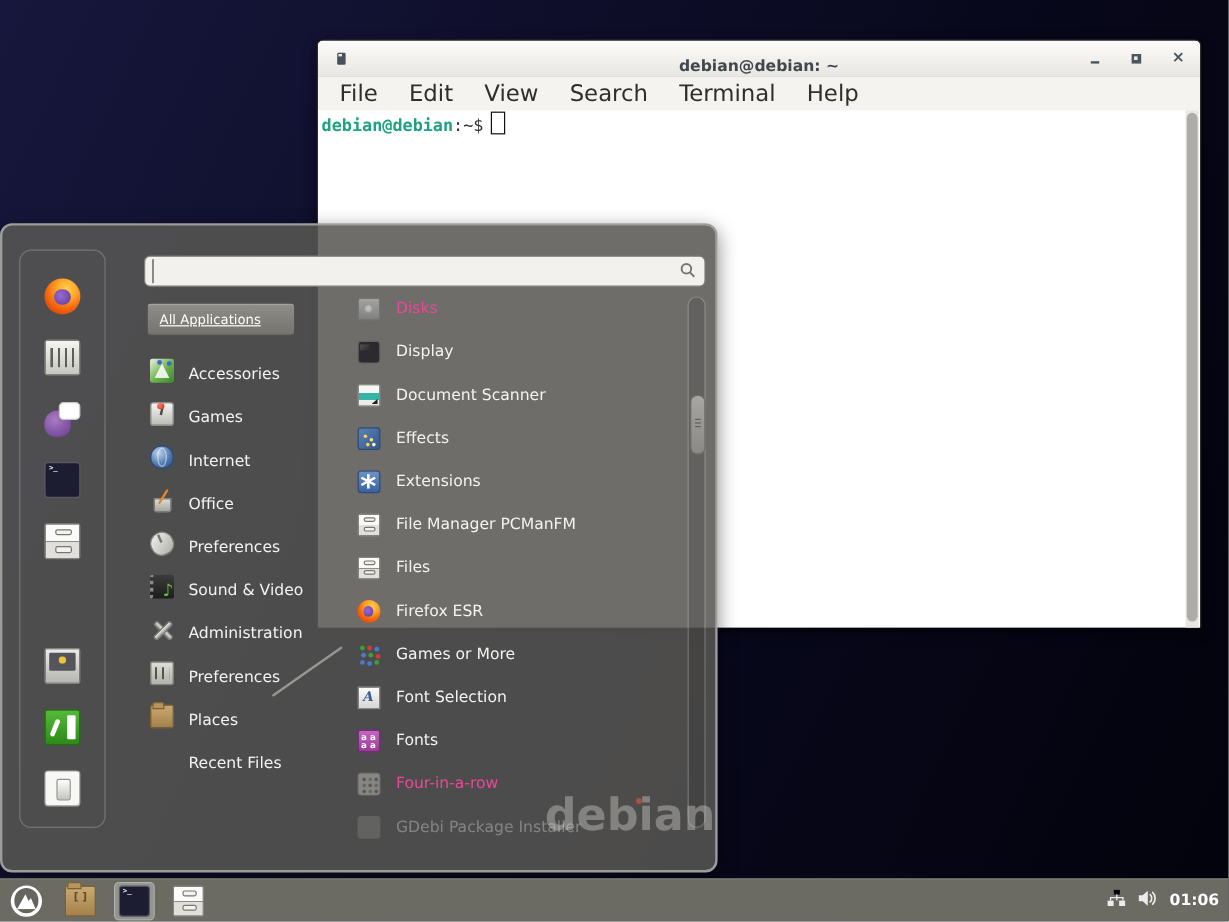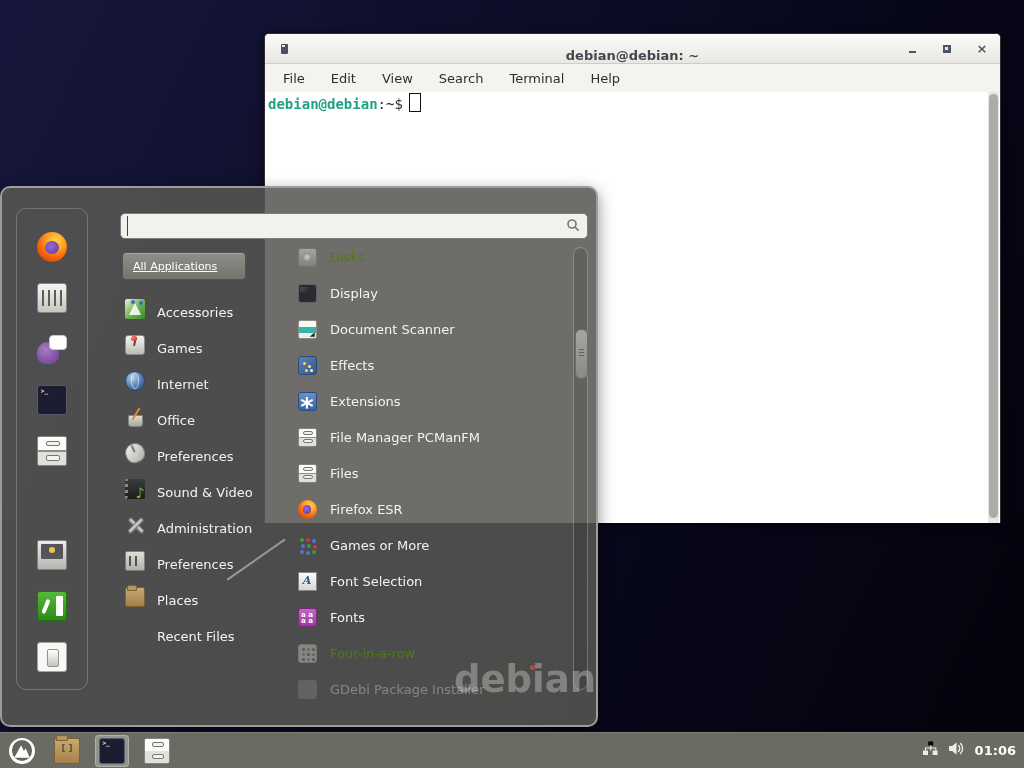--- a/index.html
+++ b/index.html
@@ -20,21 +20,21 @@
   .term-mini-icon:after{content:"";position:absolute;left:1px;top:1px;width:3px;height:2px;background:#e9e7e3;}
   .term-title{flex:1;text-align:center;font-size:13px;font-weight:bold;color:#41484d;}
   .term-controls{position:absolute;right:12px;top:0;height:29px;display:flex;align-items:center;gap:23px;}
   .tc-btn{width:12px;height:12px;display:flex;align-items:center;justify-content:center;cursor:default;}
   .tc-min{width:7px;height:2px;background:#4c565e;margin-top:6px;}
   .tc-max{width:8px;height:8px;background:#4c565e;position:relative;}
   .tc-max:after{content:"";position:absolute;left:2px;top:2px;width:3px;height:3px;background:#e9e7e3;}
   .tc-close{color:#4c565e;font-size:13px;font-weight:bold;line-height:10px;}
   .term-menubar{height:28px;background:#f4f3ef;display:flex;align-items:center;
         padding-left:18px;gap:26px;}
-  .term-menubar .mitem{font-size:13px;color:#2e2e2e;cursor:default;}
+  .term-menubar .mitem{font-size:19px;color:#2e2e2e;cursor:default;}
   .term-body{position:relative;height:431px;background:#fff;
         font-family:"DejaVu Sans Mono","Liberation Mono",monospace;font-size:14px;}
   .prompt-line{position:absolute;left:3px;top:1px;white-space:pre;line-height:20px;}
   .p-userhost{color:#1fa184;font-weight:bold;}
   .p-rest{color:#2e2e34;}
   .p-cursor{display:inline-block;width:10px;height:17px;border:1px solid #111;
         vertical-align:-3px;margin-left:6px;background:#fff;}
   .term-scrollbar{position:absolute;right:1px;top:0;width:11px;height:431px;background:#e8e6e2;}
   .term-thumb{position:absolute;left:1px;top:2px;width:9px;height:424px;background:#aeaca8;border-radius:5px;}
   
@@ -56,21 +56,21 @@
   .all-apps-btn{width:124px;height:28px;box-sizing:border-box;margin:2px 0 4px 2px;
         background:linear-gradient(#908e89,#75736d);border:1px solid #53514d;border-radius:4px;
         box-shadow:inset 0 1px rgba(255,255,255,.25);color:#ffffff;font-size:11px;
         display:flex;align-items:center;padding-left:10px;cursor:pointer;text-decoration:underline;}
   .cat-row{height:36px;display:flex;align-items:flex-end;gap:11px;padding-left:4px;cursor:pointer;}
   .cat-row .lbl{font-size:13px;color:#f3f3f1;}
   .cat-icon-slot{width:22px;height:22px;flex:none;display:flex;align-items:center;justify-content:center;}
   .apps-col{position:absolute;left:285px;top:51px;width:280px;}
   .app-row{height:36px;display:flex;align-items:center;gap:13px;padding-left:10px;cursor:pointer;}
   .app-row .lbl{font-size:13px;color:#f3f3f1;white-space:nowrap;}
-  .app-row.dimmed .lbl{color:#4d7c0f;}
+  .app-row.dimmed .lbl{color:#ec4899;}
   .app-row.dimmed .ic{filter:grayscale(.7);opacity:.75;}
   .app-row.faint{opacity:.33;}
   .app-icon-slot{width:20px;height:20px;flex:none;display:flex;align-items:center;justify-content:center;}
   .menu-scroll{position:absolute;left:571px;top:59px;width:15px;height:443px;box-sizing:border-box;
         background:rgba(0,0,0,.10);border:1px solid rgba(255,255,255,.25);border-radius:8px;}
   .menu-thumb{position:absolute;left:1px;top:81px;width:11px;height:48px;border-radius:6px;
         background:linear-gradient(#a8a6a2,#8b8985);border:1px solid #6f6d69;cursor:pointer;}
   .menu-thumb:after{content:"";position:absolute;left:3px;top:19px;width:5px;height:1px;background:#63615d;
         box-shadow:0 3px #63615d,0 6px #63615d;}
   .trail{position:absolute;left:225px;top:391px;width:71px;height:2px;border-radius:1px;

